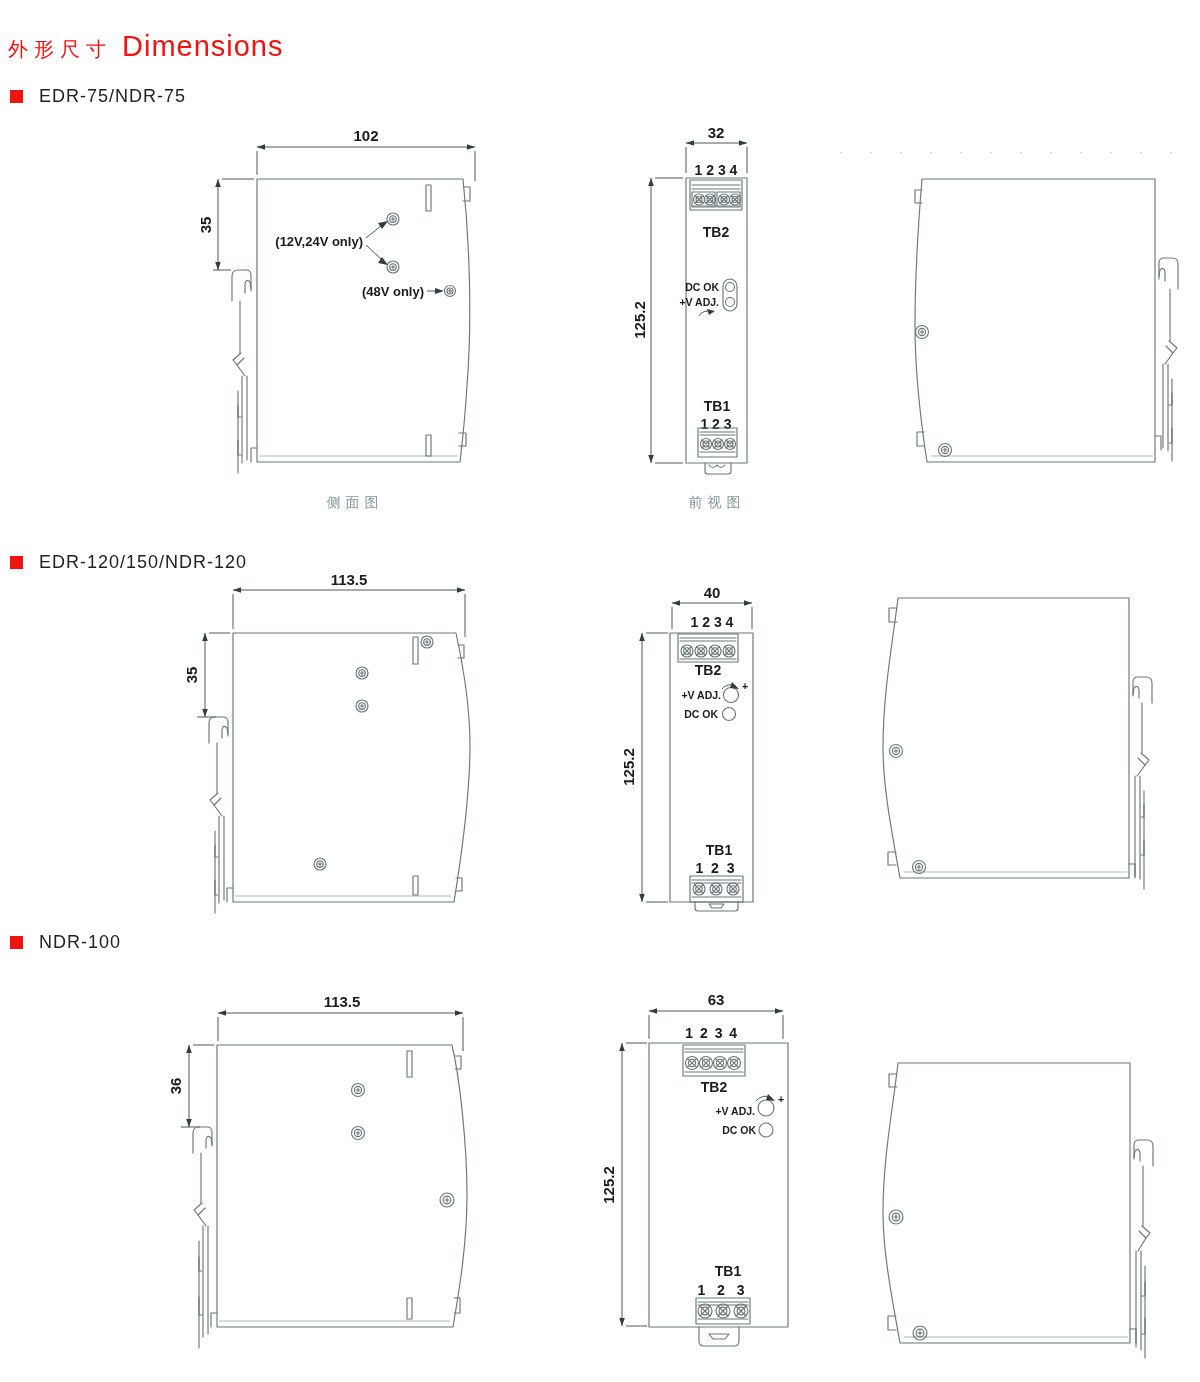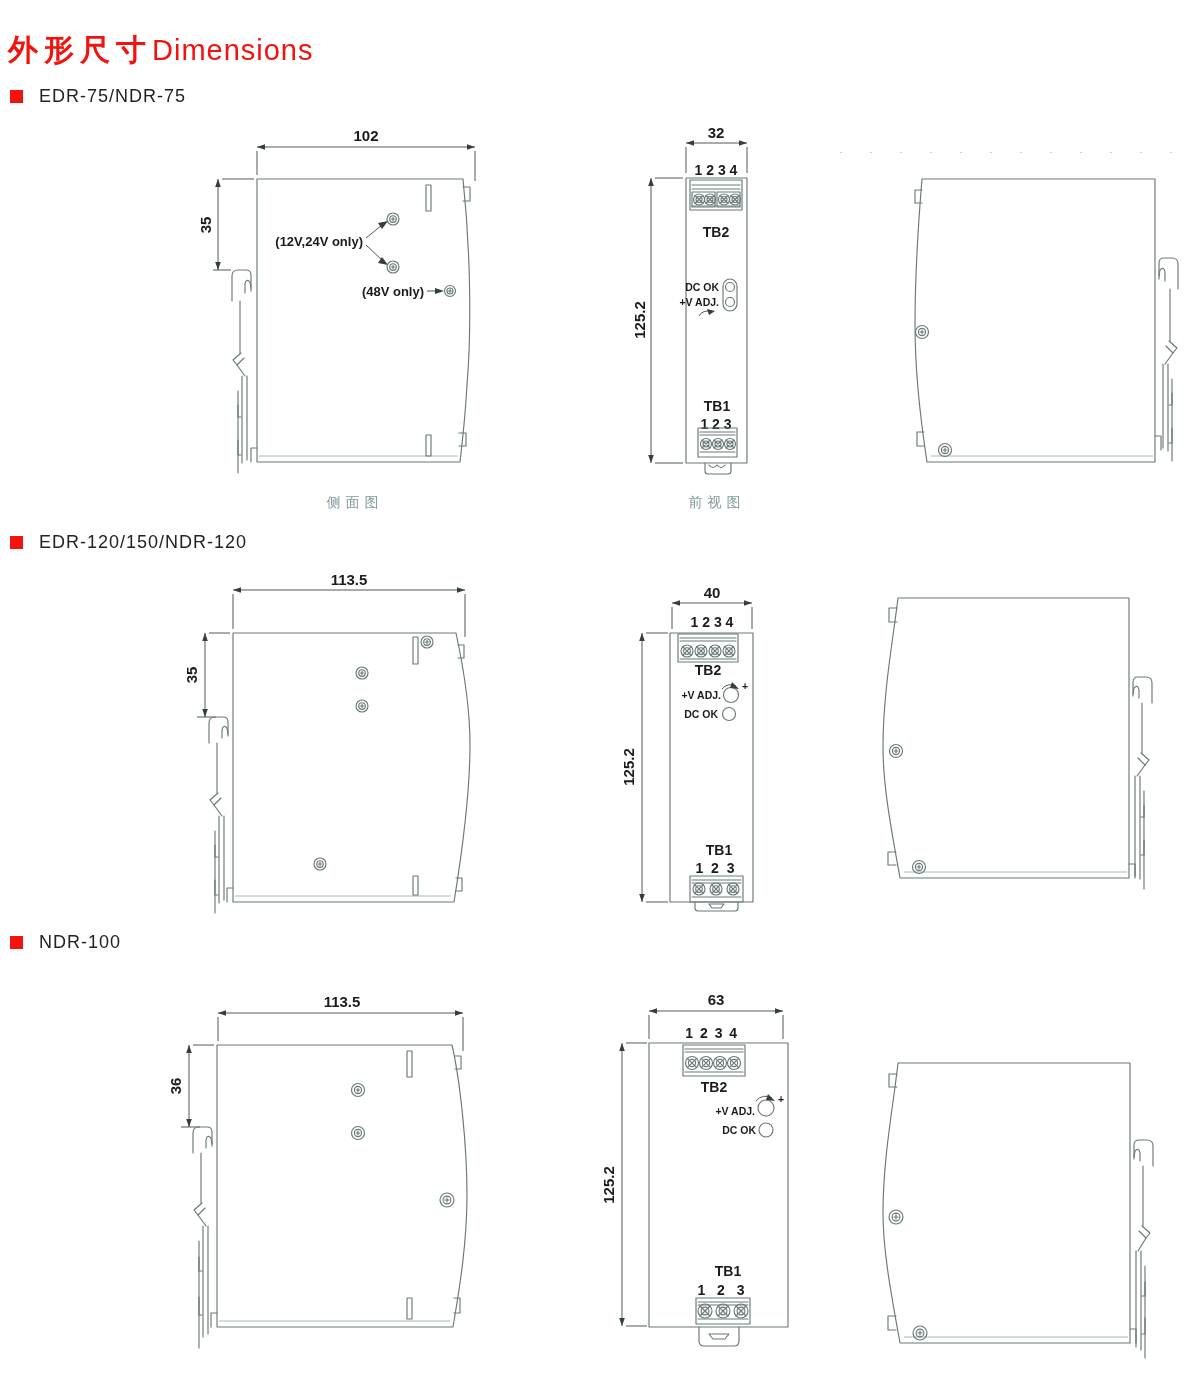--- a/index.html
+++ b/index.html
@@ -1,20 +1,20 @@
 <!DOCTYPE html>
 <html><head>
 <meta charset="utf-8">
 <style>
   html,body{margin:0;padding:0;background:#fff;}
   .page{position:relative;width:1200px;height:1382px;background:#fff;overflow:hidden;
         font-family:"Liberation Sans",sans-serif;}
   .title{position:absolute;left:8px;top:30px;color:#f2120e;white-space:nowrap;}
-  .title .zh{font-size:30px;letter-spacing:6px;font-weight:bold;}
-  .title .en{font-size:29px;letter-spacing:1px;}
+  .title .zh{font-size:20px;letter-spacing:6px;}
+  .title .en{font-size:29px;letter-spacing:1px;margin-left:10px;}
   .sec-hdr{position:absolute;left:10px;display:flex;align-items:center;gap:16px;text-align:right;}
   .bullet{width:13px;height:13px;background:#f2120e;flex:0 0 auto;}
   .sec-hdr .model{font-size:18px;color:#222;letter-spacing:1px;}
   svg{position:absolute;overflow:visible;}
   .ln{fill:none;stroke:#6a7878;stroke-width:1.15;stroke-linejoin:round;stroke-linecap:round;}
   .lnt{fill:none;stroke:#8a9898;stroke-width:0.7;}
   .dim{fill:none;stroke:#3c4646;stroke-width:0.9;}
   .arr{fill:#343e3e;stroke:none;}
   text{fill:#1b1b1b;}
   .dimtxt{font:600 15px "Liberation Sans",sans-serif;}
@@ -32,21 +32,21 @@
 <div class="page">
 
   <div class="title">
     <span class="zh">外形尺寸</span><span class="en">Dimensions</span>
   </div>
 
   <div class="sec-hdr" style="top:86px">
     <span class="bullet"></span>
     <span class="model">EDR-75/NDR-75</span>
   </div>
-  <div class="sec-hdr" style="top:532px">
+  <div class="sec-hdr" style="top:552px">
     <span class="bullet"></span>
     <span class="model">EDR-120/150/NDR-120</span>
   </div>
   <div class="sec-hdr" style="top:932px">
     <span class="bullet"></span>
     <span class="model">NDR-100</span>
   </div>
 
   <div class="dotline" style="left:840px;top:152px;width:356px"></div>
 

